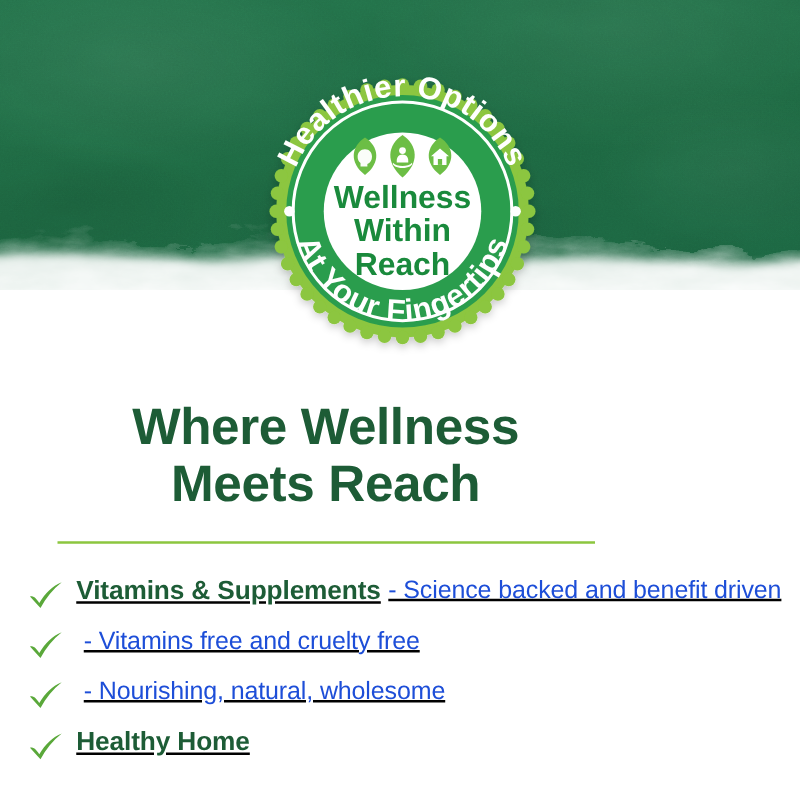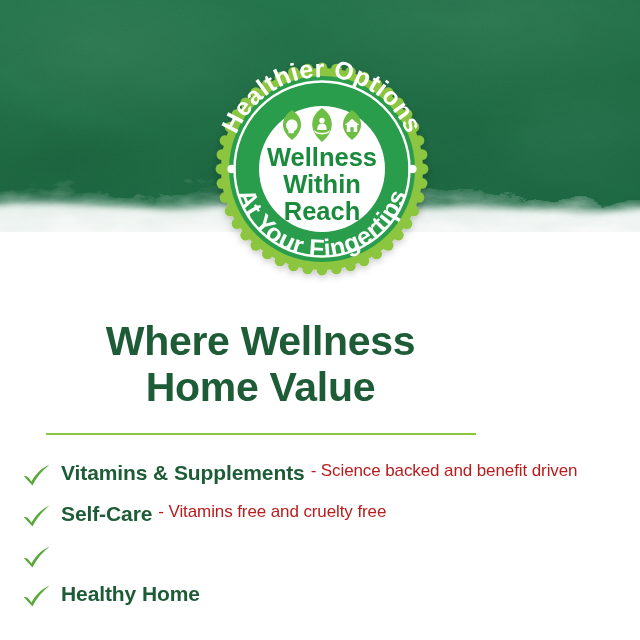--- a/index.html
+++ b/index.html
@@ -92,47 +92,48 @@
     background: #8cc63f;
   }
 
   #bullets {
     margin: 26px 0 0 0;
     padding: 0;
     list-style: none;
   }
   .bullet {
     display: flex;
-    align-items: flex-start;
+    align-items: center;
     padding: 0 0 0 22px;
     margin-bottom: 17px;
     white-space: nowrap;
+    text-decoration: underline;
   }
   .bullet:last-child { margin-bottom: 4px; }
 
   .check-icon {
     flex: 0 0 auto;
     width: 30px;
     height: 22px;
     margin-right: 9px;
     position: relative;
     top: 3px;
   }
   .check-icon svg { display: block; width: 30px; height: 22px; }
 
   .bullet-title {
     color: #1d5c36;
     font-weight: bold;
     font-size: 21px;
     letter-spacing: -0.1px;
   }
   .bullet-desc {
-    color: #b91c1c;
+    color: #1d4ed8;
     font-weight: normal;
-    font-size: 17px;
+    font-size: 20px;
     margin-left: 6px;
     letter-spacing: -0.1px;
   }
 </style>
 </head>
 <body>
 
 <div id="banner">
 
   <div id="green-field"></div>
@@ -298,21 +299,21 @@
         <text id="ct1" x="117" y="133" font-size="25.5">Within</text>
         <text id="ct2" x="117" y="160" font-size="25.5">Reach</text>
       </g>
     </svg>
   </div>
 
   <div id="content">
 
     <h1 id="heading">
       <span class="hline">Where Wellness</span>
-      <span class="hline">Home Value</span>
+      <span class="hline">Meets Reach</span>
     </h1>
 
     <div id="rule"></div>
 
     <ul id="bullets">
 
       <li class="bullet">
         <span class="check-icon">
           <svg viewBox="0 0 30 22" aria-hidden="true">
             <path d="M2,12.2 C4.2,11.6 6.6,13.0 9.4,17.4 C14.2,9.4 20.2,3.6 27.4,0.8
@@ -323,31 +324,31 @@
         <span class="bullet-desc">- Science backed and benefit driven</span>
       </li>
 
       <li class="bullet">
         <span class="check-icon">
           <svg viewBox="0 0 30 22" aria-hidden="true">
             <path d="M2,12.2 C4.2,11.6 6.6,13.0 9.4,17.4 C14.2,9.4 20.2,3.6 27.4,0.8
                      C20.4,6.4 14.6,13.2 10.4,21.4 C7.0,17.8 4.3,14.8 2,12.2 Z" fill="#5aa83a"></path>
           </svg>
         </span>
-        <span class="bullet-title">Self-Care</span>
         <span class="bullet-desc">- Vitamins free and cruelty free</span>
       </li>
 
       <li class="bullet">
         <span class="check-icon">
           <svg viewBox="0 0 30 22" aria-hidden="true">
             <path d="M2,12.2 C4.2,11.6 6.6,13.0 9.4,17.4 C14.2,9.4 20.2,3.6 27.4,0.8
                      C20.4,6.4 14.6,13.2 10.4,21.4 C7.0,17.8 4.3,14.8 2,12.2 Z" fill="#5aa83a"></path>
           </svg>
         </span>
+        <span class="bullet-desc">- Nourishing, natural, wholesome</span>
       </li>
 
       <li class="bullet">
         <span class="check-icon">
           <svg viewBox="0 0 30 22" aria-hidden="true">
             <path d="M2,12.2 C4.2,11.6 6.6,13.0 9.4,17.4 C14.2,9.4 20.2,3.6 27.4,0.8
                      C20.4,6.4 14.6,13.2 10.4,21.4 C7.0,17.8 4.3,14.8 2,12.2 Z" fill="#5aa83a"></path>
           </svg>
         </span>
         <span class="bullet-title">Healthy Home</span>

